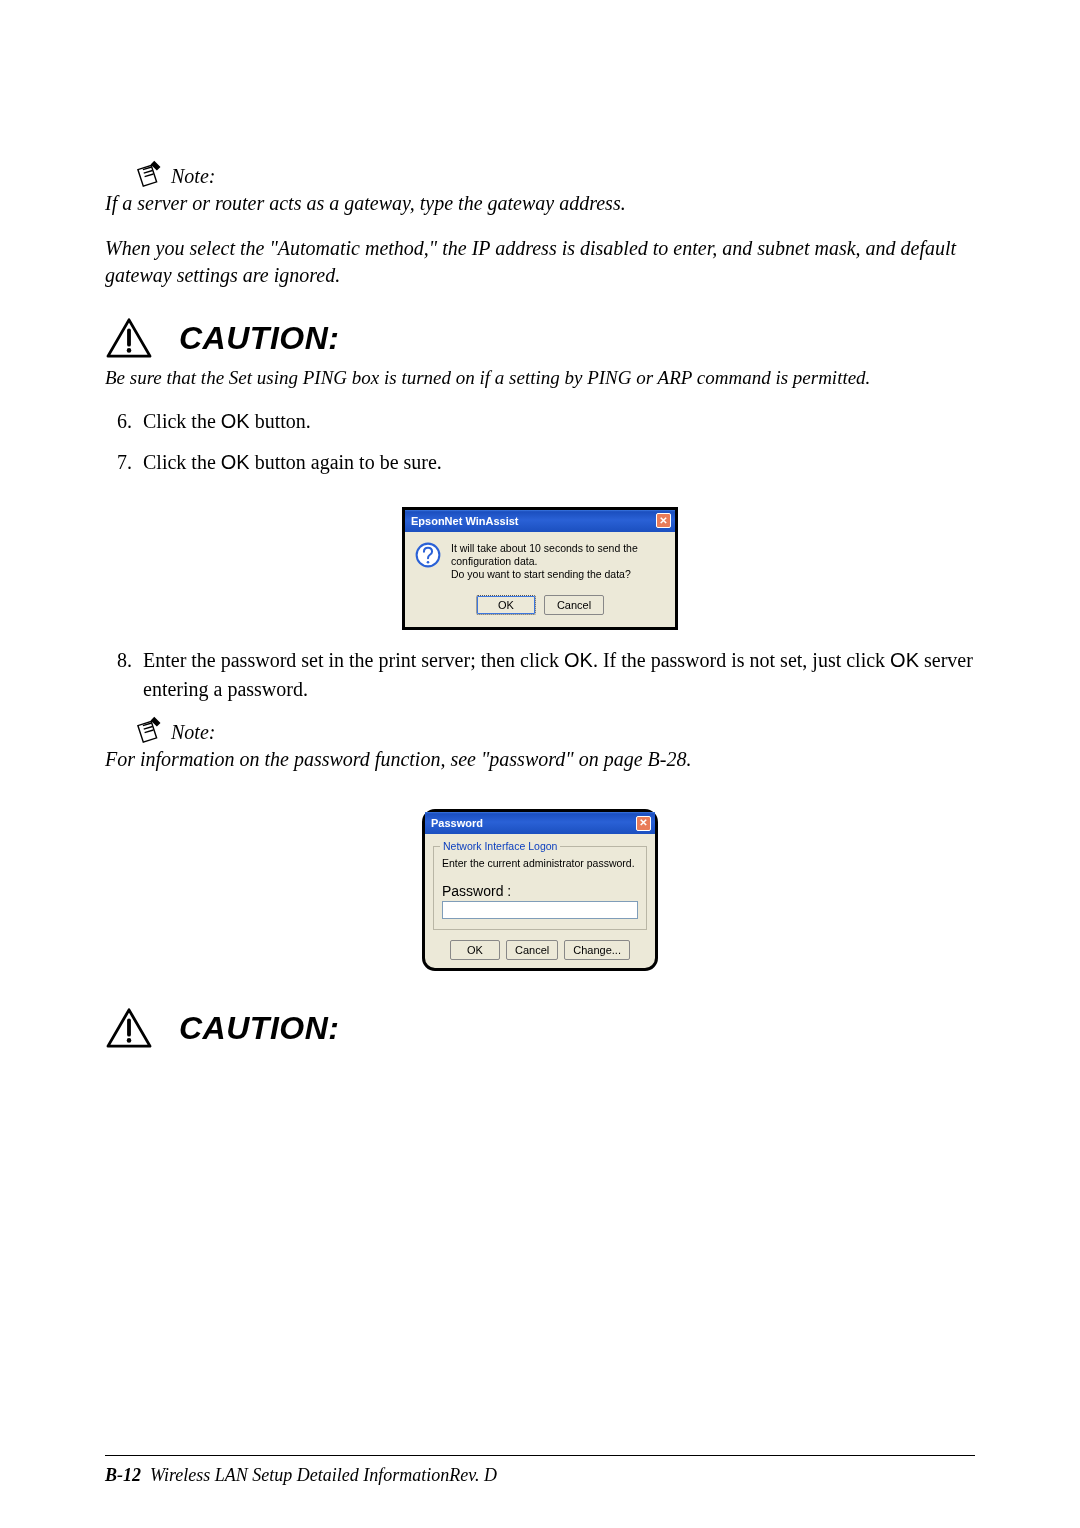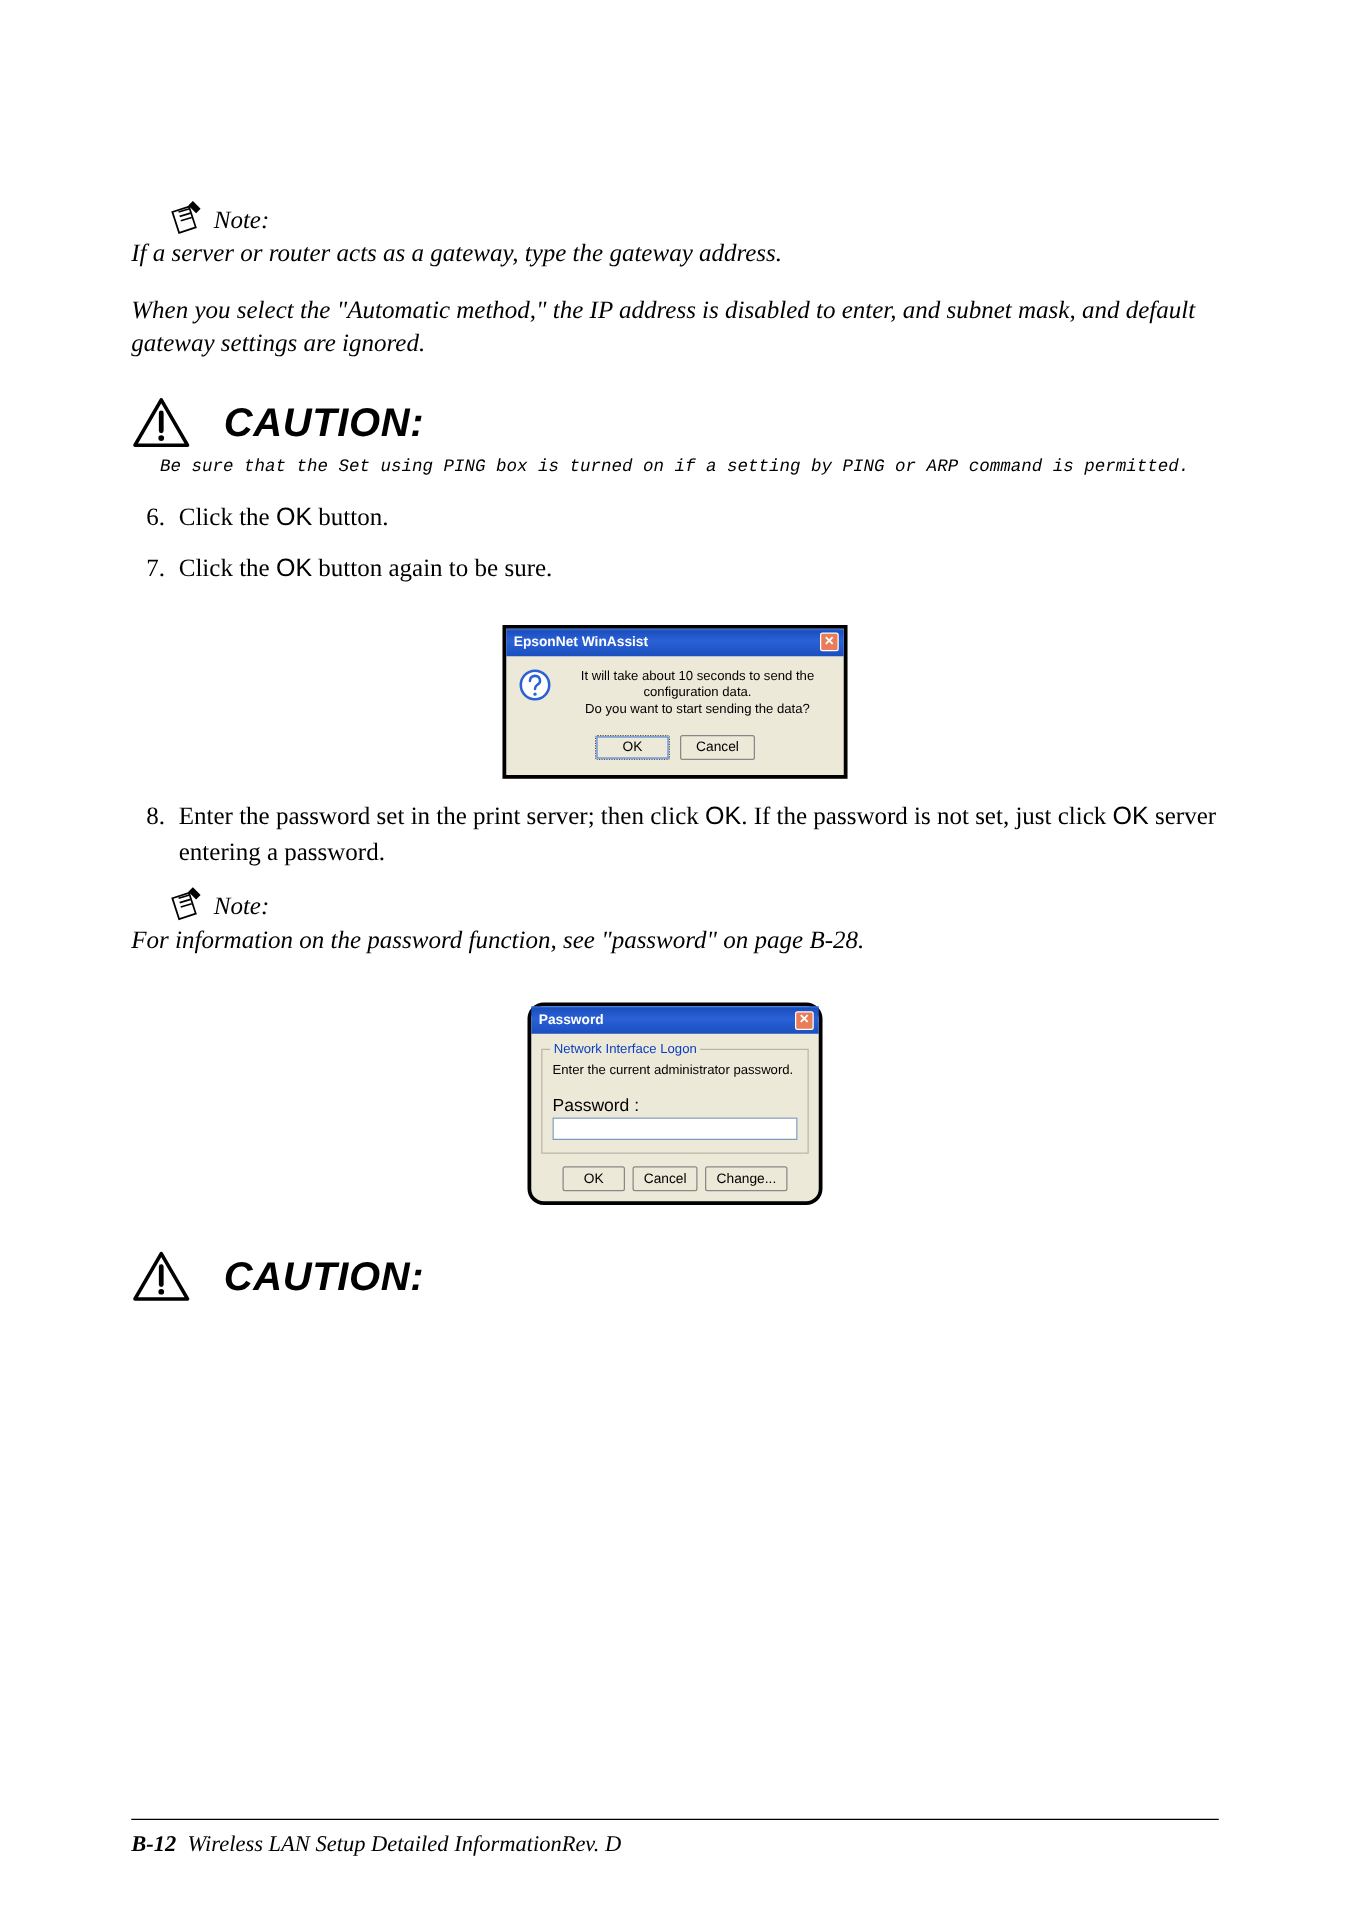--- a/index.html
+++ b/index.html
@@ -51,26 +51,25 @@
     height: 42px;
   }
   .caution-label {
     font-family: "Century Gothic", "Avant Garde", Arial, sans-serif;
     font-weight: bold;
     font-style: italic;
     font-size: 32px;
     letter-spacing: 0.5px;
   }
   .caution-body {
-    font-family: Liberation Mono, monospace;
-    font-style: italic;
-    font-size: 14px;
+    font-family: Liberation Serif, serif;
+    font-style: italic;
+    font-size: 19px;
     line-height: 1.35;
     margin-top: 6px;
-    margin-left: 23px;
   }
   ol.steps {
     list-style: decimal;
     padding-left: 32px;
     margin: 16px 0 0 0;
   }
   ol.steps > li {
     font-size: 20px;
     line-height: 1.45;
     margin-bottom: 12px;
@@ -118,21 +117,20 @@
     line-height: 1;
     box-sizing: border-box;
   }
   .xp-body {
     padding: 10px 10px 12px 10px;
   }
   .msg-row {
     display: flex;
     gap: 10px;
     align-items: flex-start;
-    text-align: center;
   }
   .q-icon {
     width: 26px;
     height: 26px;
     flex-shrink: 0;
   }
   .msg-text {
     font-size: 10.5px;
     line-height: 1.25;
   }

